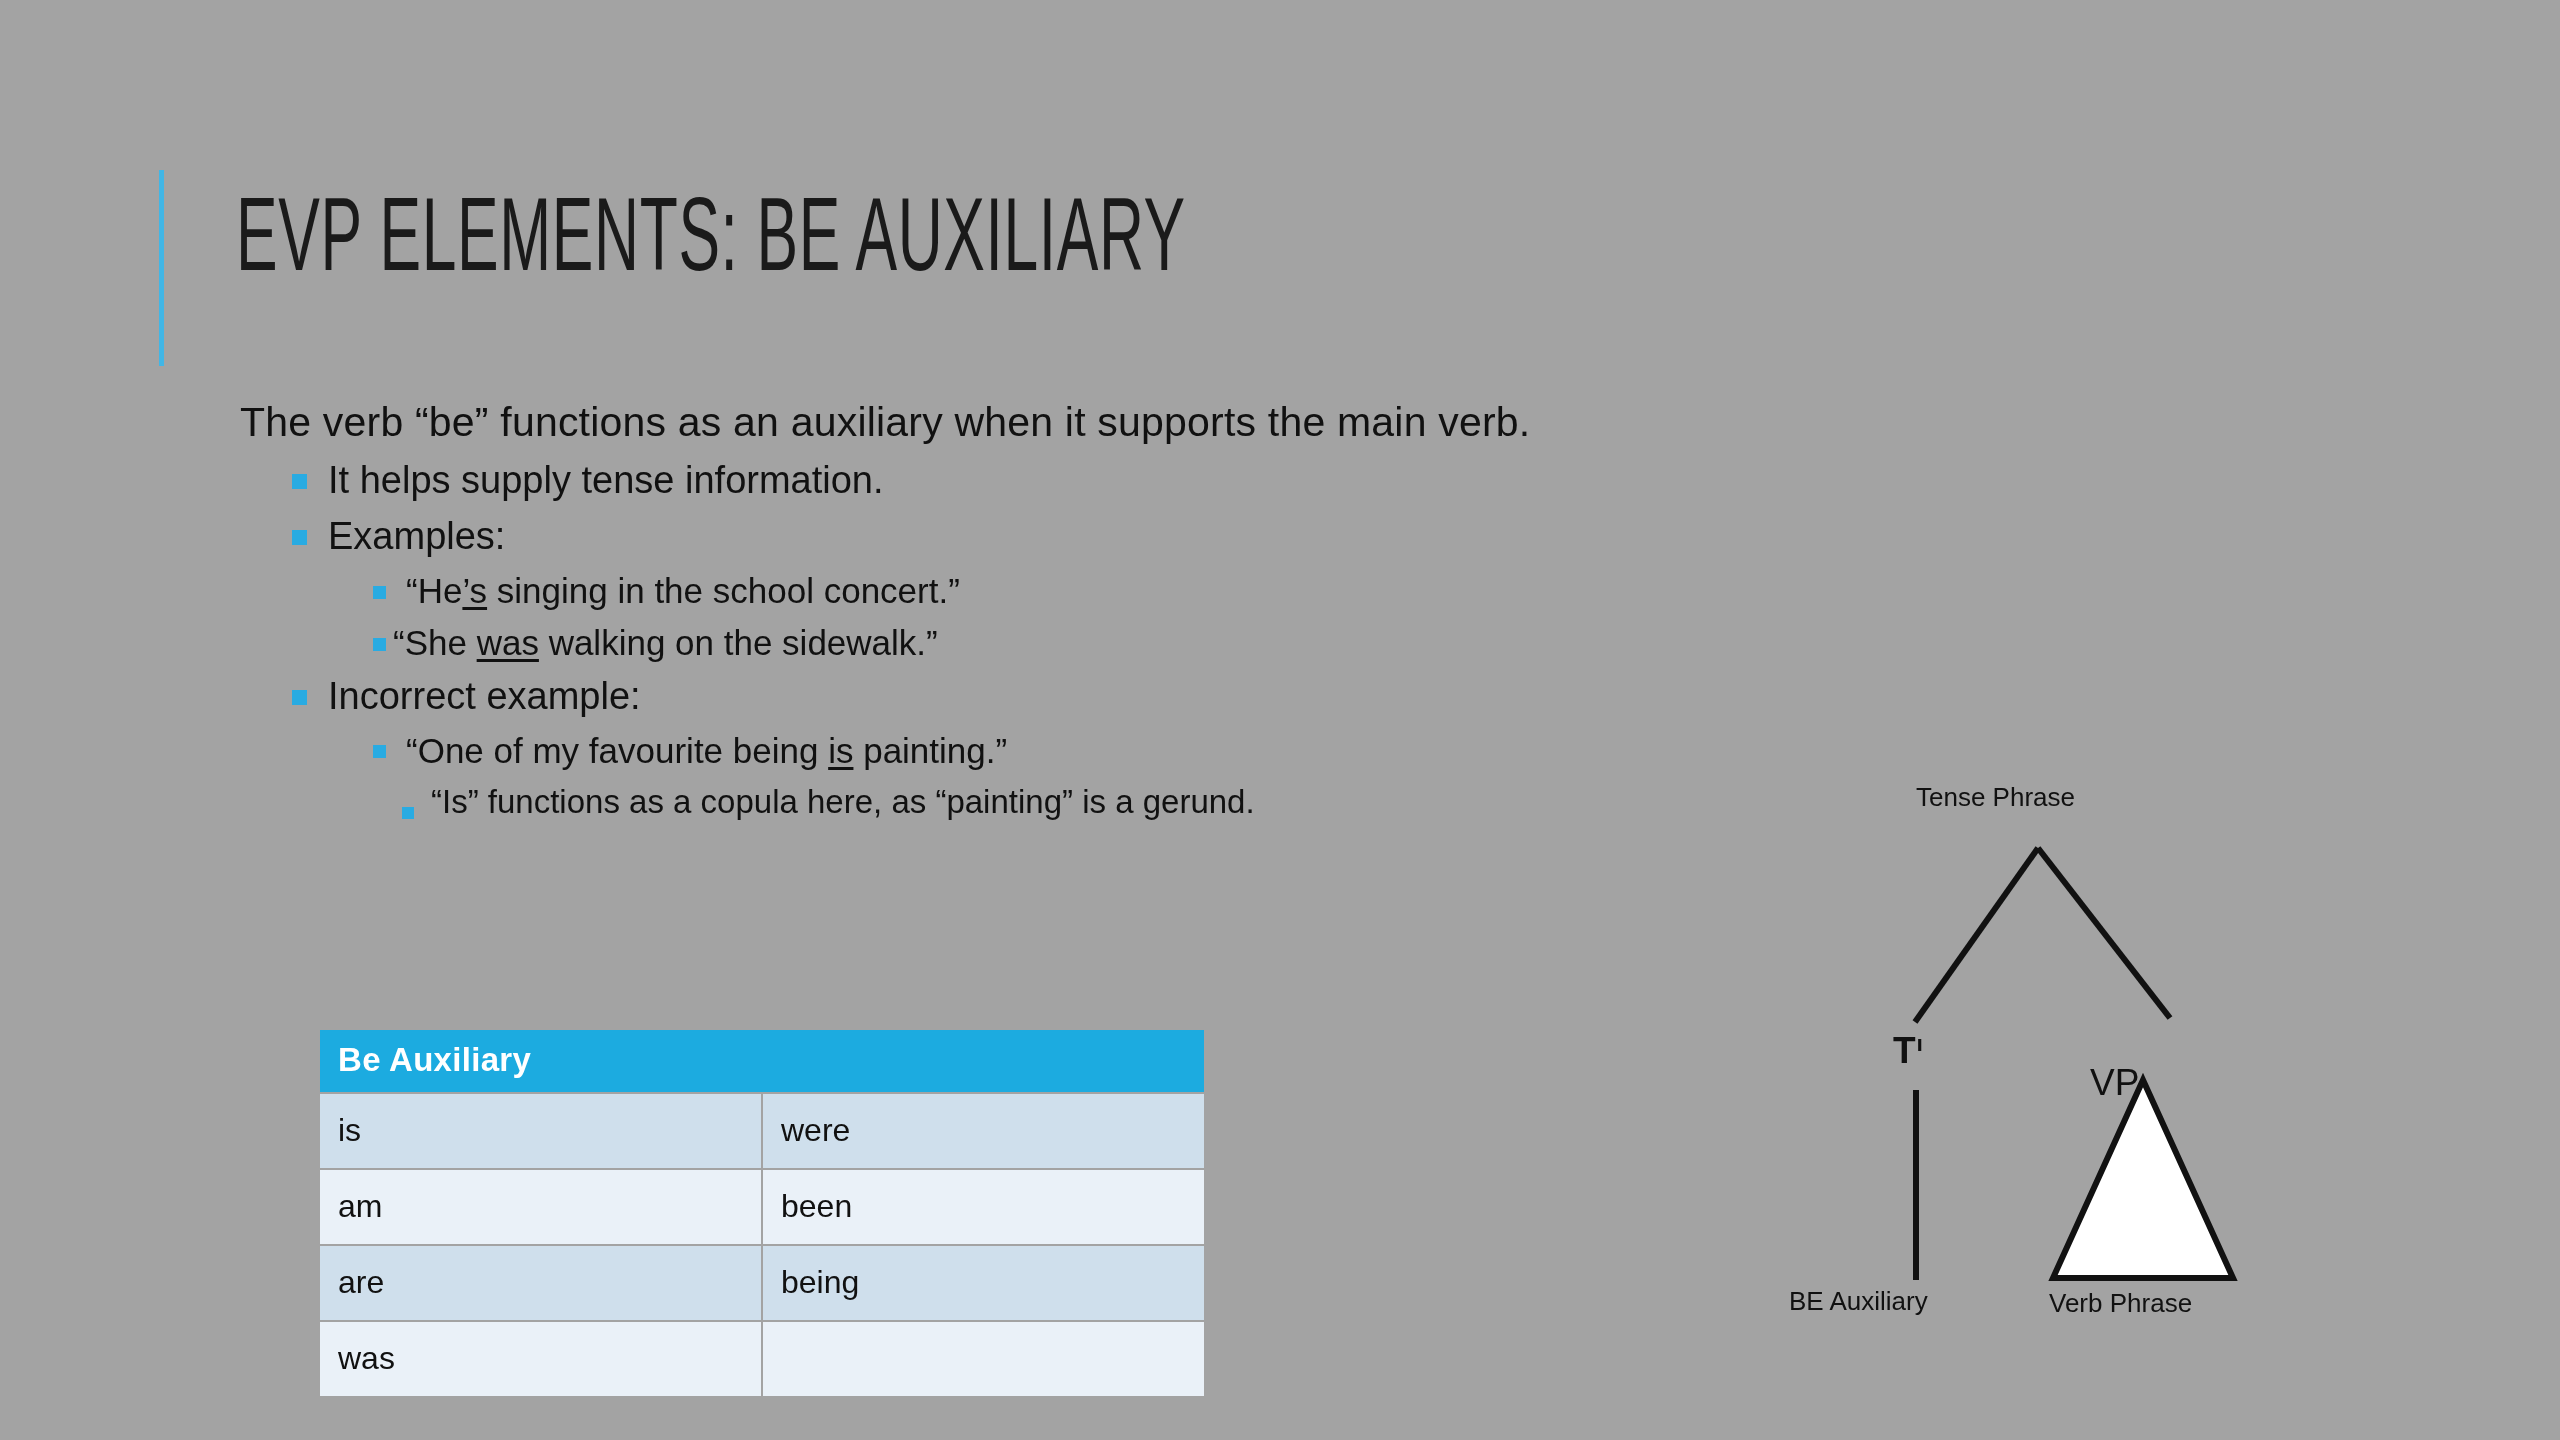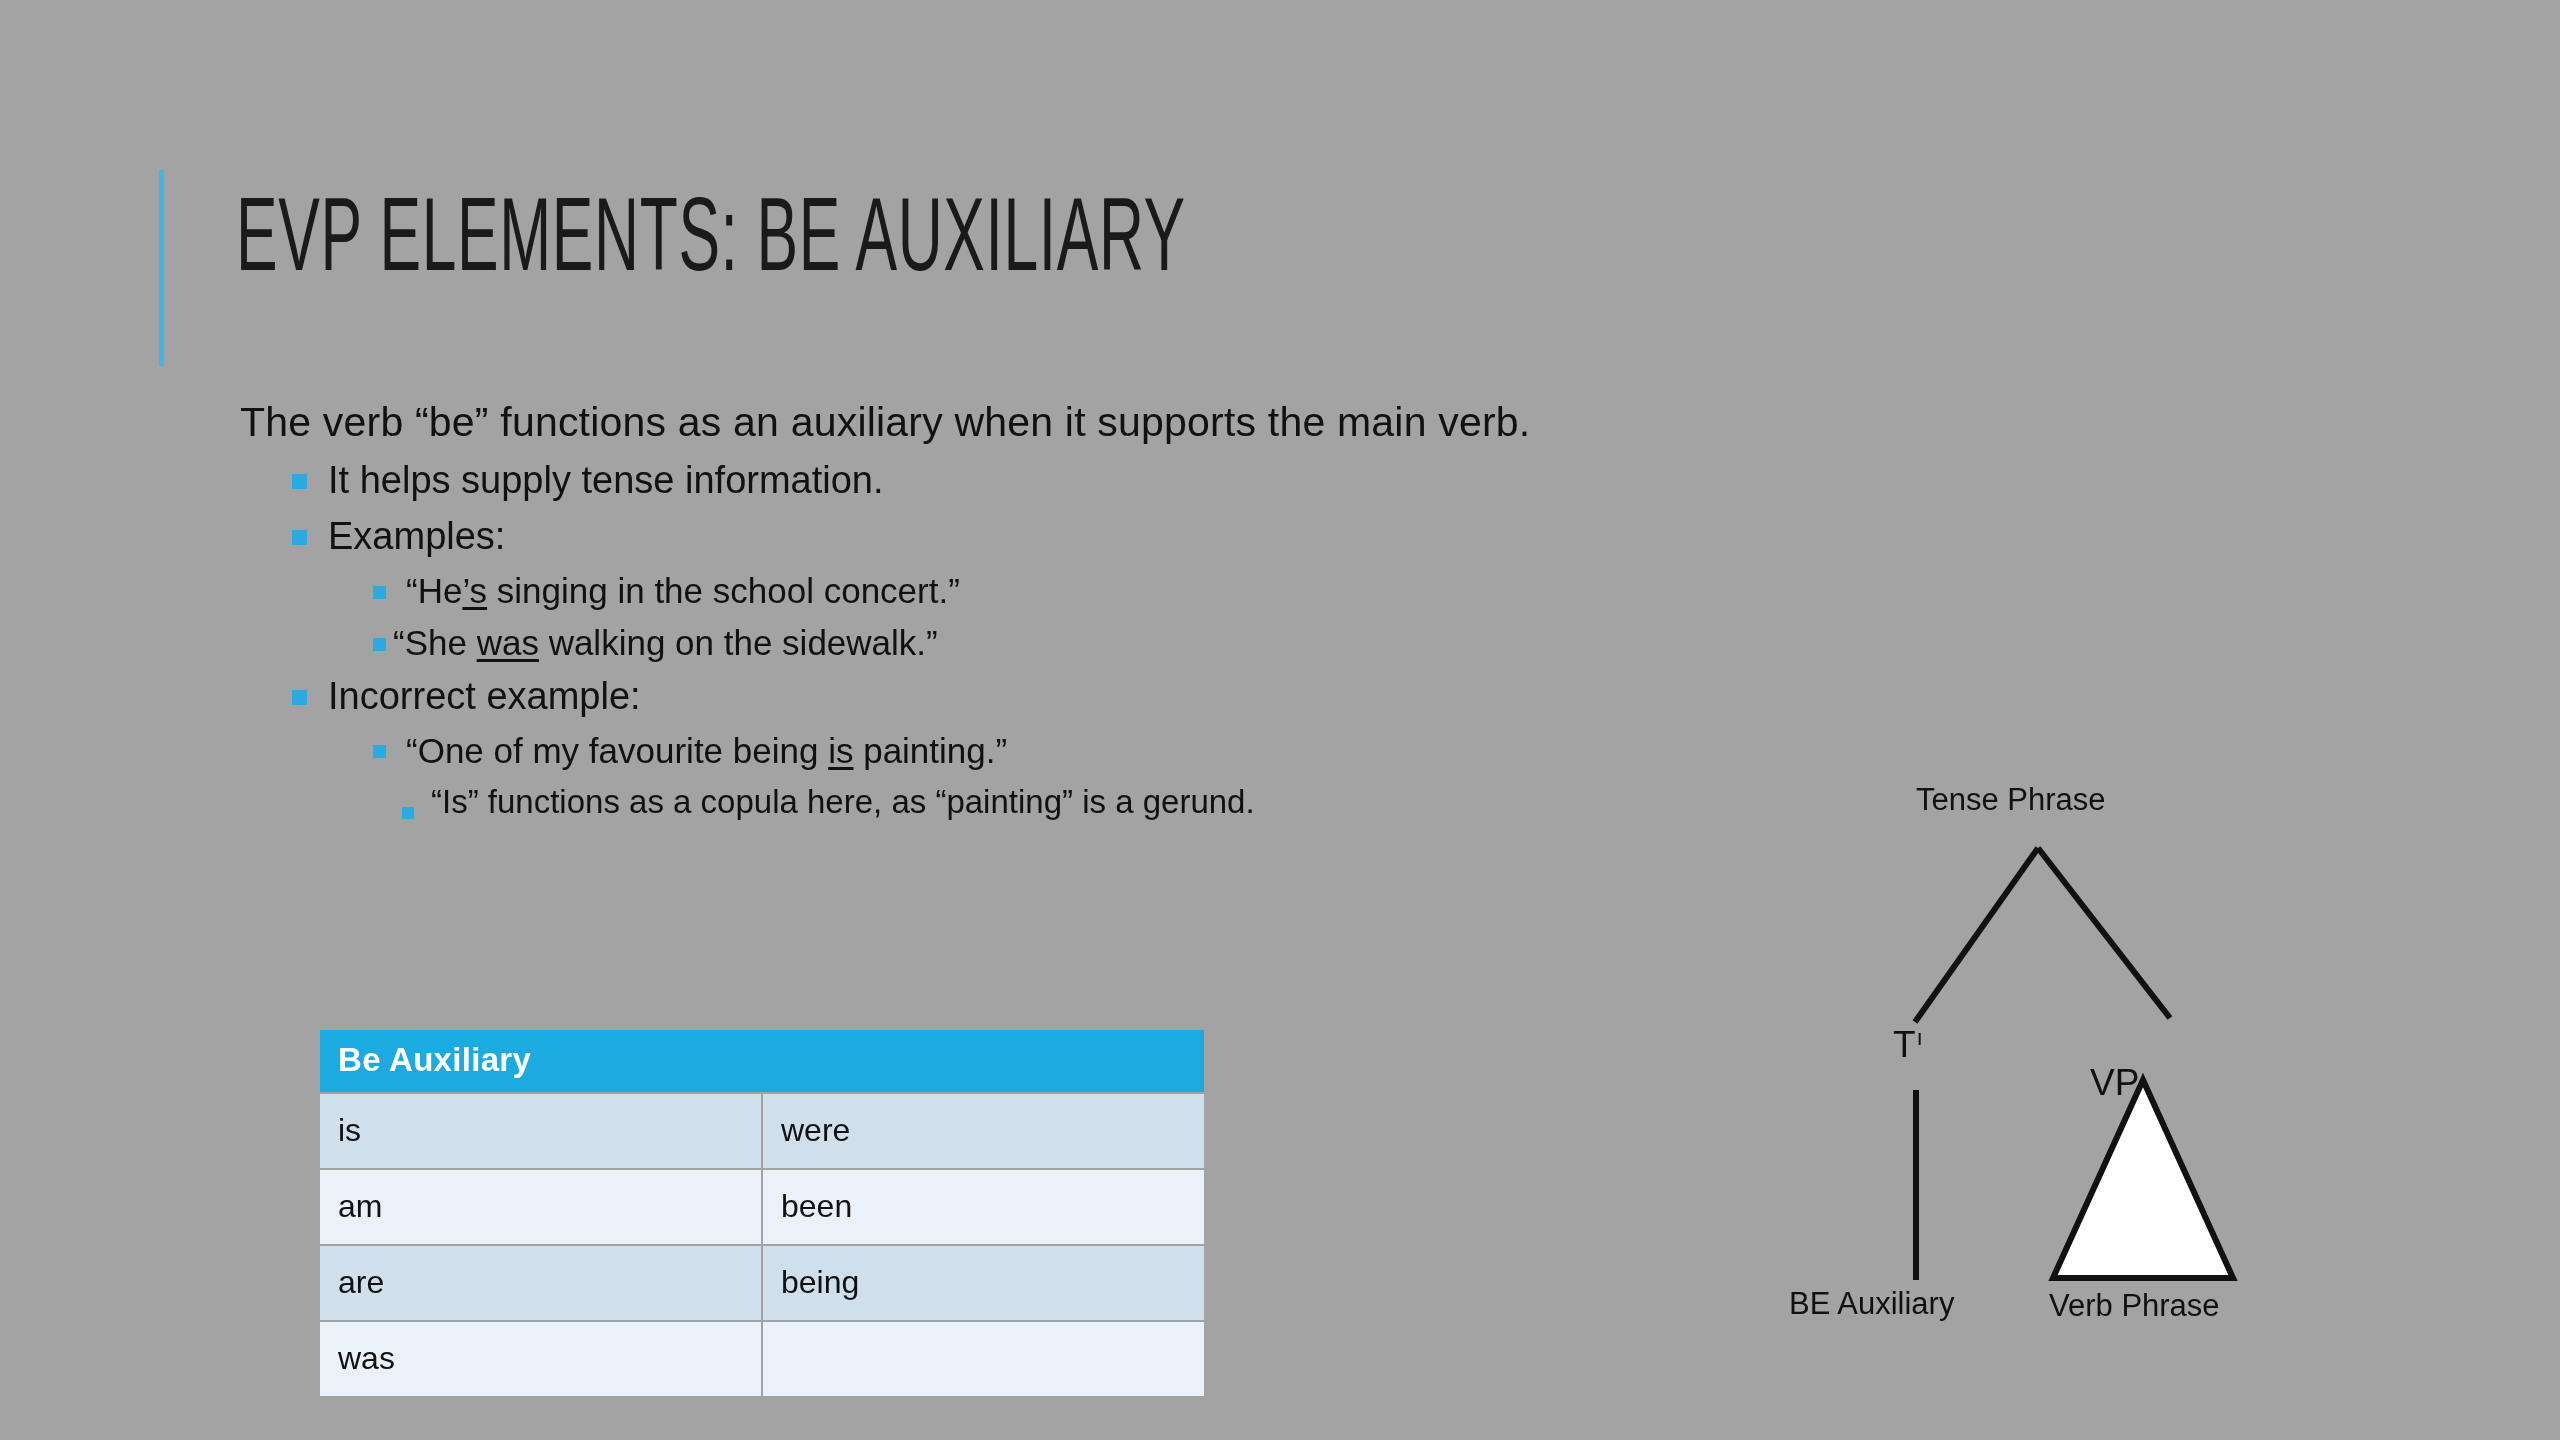--- a/index.html
+++ b/index.html
@@ -144,26 +144,26 @@
   .tree {
     position: absolute;
     left: 1750px;
     top: 760px;
     width: 760px;
     height: 640px;
   }
   .tree svg { display: block; }
   .tree-label {
     position: absolute;
-    font-size: 31px;
+    font-size: 26px;
     color: #111111;
     white-space: nowrap;
   }
   .tl-tense { left: 166px; top: 22px; }
-  .tl-tprime { left: 143px; top: 264px; font-size: 37px; }
+  .tl-tprime { left: 143px; top: 270px; font-size: 37px; font-weight: bold; }
   .tl-vprime { left: 340px; top: 266px; font-size: 37px; margin-top: 36px; }
   .tl-be     { left: 39px;  top: 526px; }
   .tl-vp     { left: 299px; top: 528px; }
   .prime {
     font-size: 0.62em;
     vertical-align: 0.52em;
     margin-left: 1px;
   }
 </style>
 </head>

